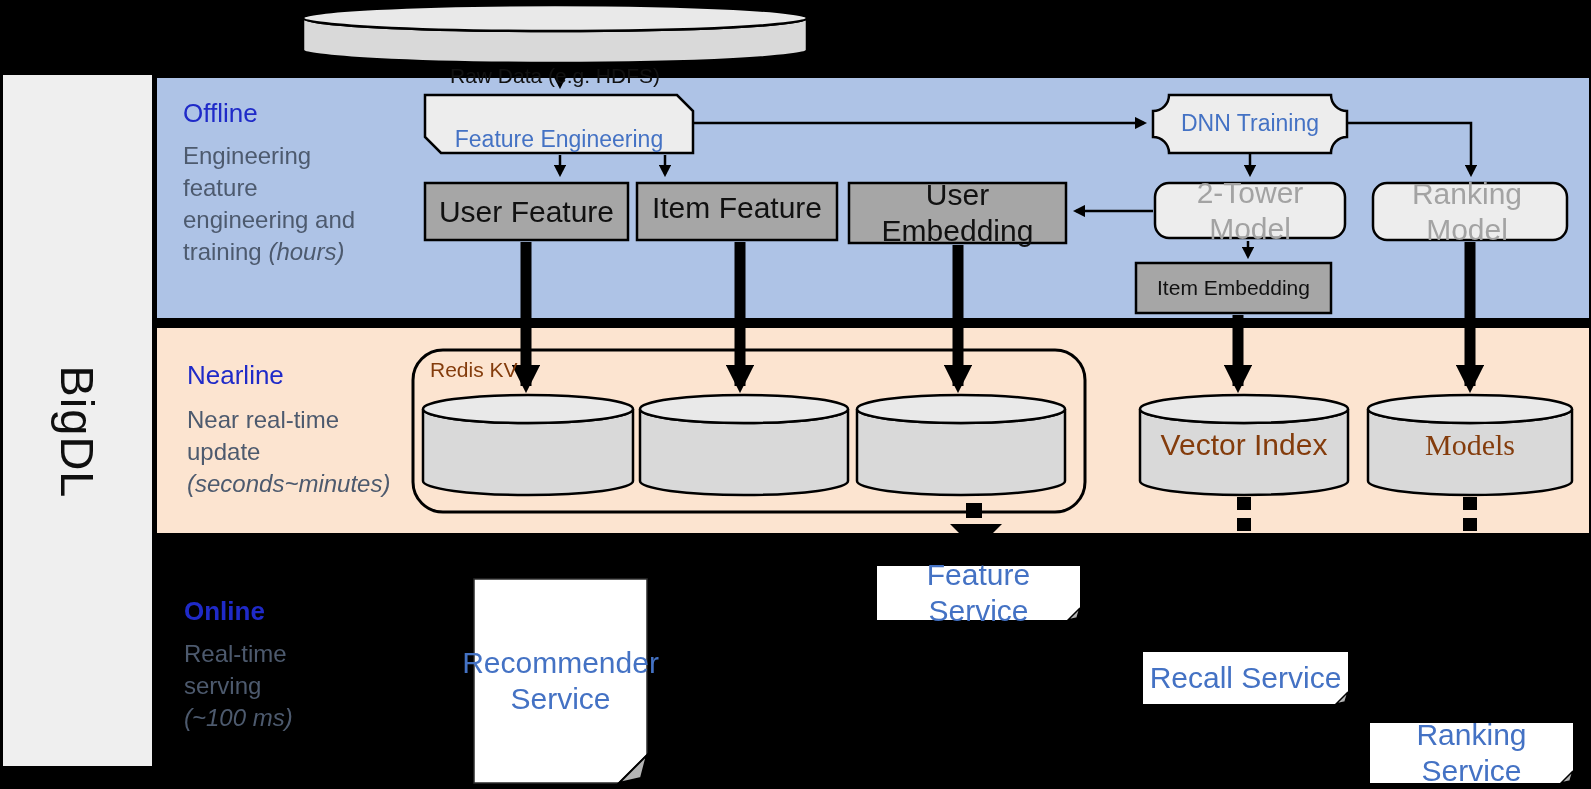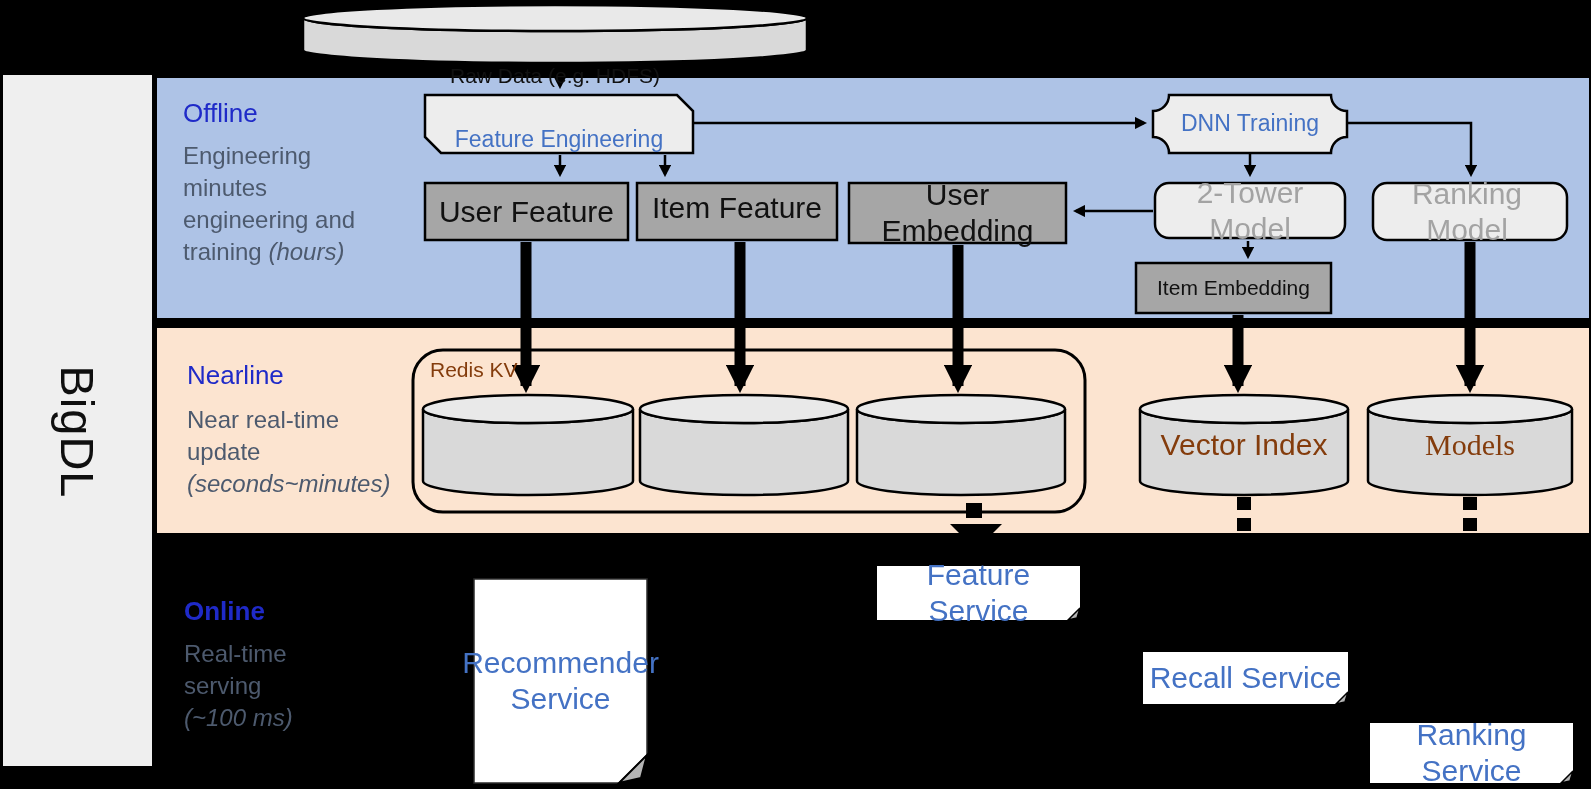--- a/index.html
+++ b/index.html
@@ -133,21 +133,21 @@
     </g>
   </svg>
 
   <div class="brand">BigDL</div>
 
   <div class="lbl dark fs21" style="left:303px;top:8px;width:504px;height:48px;margin-top:44px;">Raw Data (e.g. HDFS)</div>
 
   <div class="sec-title" style="left:183px;top:98px;">Offline</div>
   <div class="sec-desc" style="left:183px;top:140px;">
     <span>Engineering</span>
-    <span>minutes</span>
+    <span>feature</span>
     <span>engineering and</span>
     <span><span class="inline-it" style="font-style:normal">training </span><span class="inline-it">(hours)</span></span>
   </div>
 
   <div class="sec-title" style="left:187px;top:360px;">Nearline</div>
   <div class="sec-desc" style="left:187px;top:404px;">
     <span>Near real-time</span>
     <span>update</span>
     <span class="it">(seconds~minutes)</span>
   </div>

